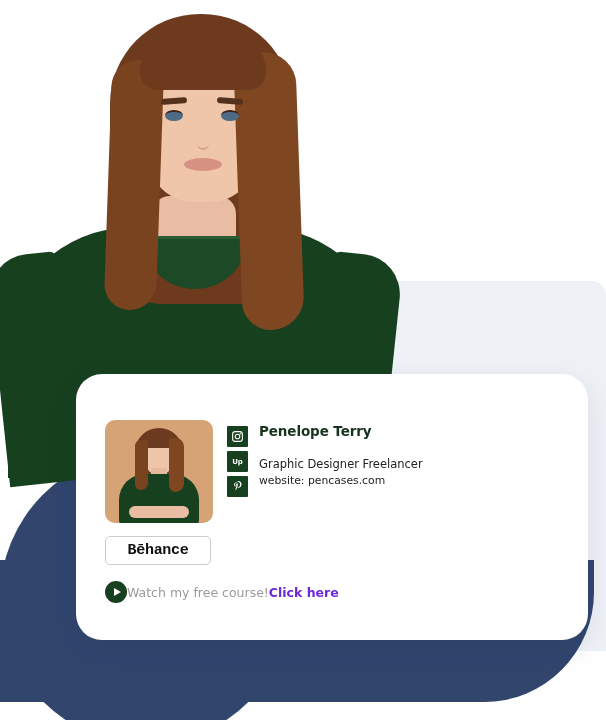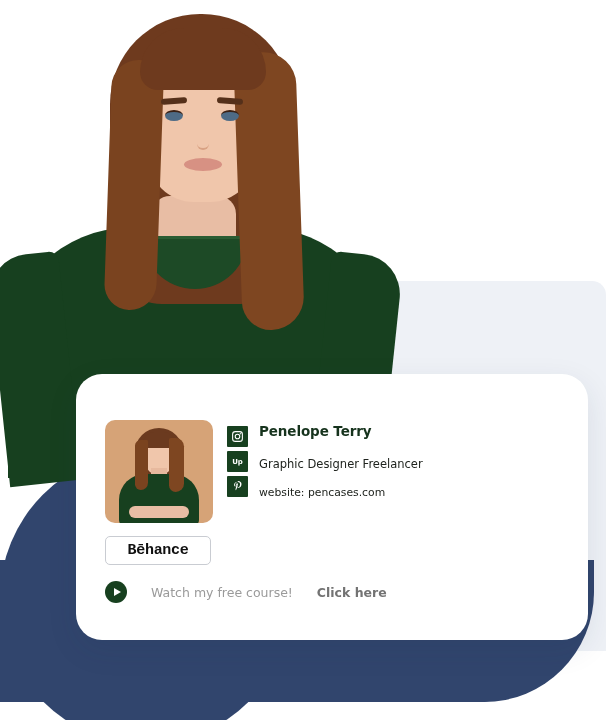--- a/index.html
+++ b/index.html
@@ -369,21 +369,21 @@
     font-weight: bold;
     color: #101010;
     letter-spacing: -0.3px;
     line-height: 1;
   }
 
   .course-row {
     margin-top: 16px;
     display: flex;
     align-items: center;
-    gap: 24px;
+    gap: 0;
   }
   .play-btn {
     width: 22px;
     height: 22px;
     border-radius: 50%;
     background: #17401f;
     display: flex;
     align-items: center;
     justify-content: center;
     flex: 0 0 auto;
@@ -395,21 +395,21 @@
     border-top: 4.5px solid transparent;
     border-bottom: 4.5px solid transparent;
     margin-left: 2px;
   }
   .course-text {
     font-size: 12.5px;
     color: #9a9a9a;
   }
   .course-link {
     font-size: 12.5px;
-    color: #737373;
+    color: #6d28d9;
     font-weight: bold;
     cursor: pointer;
   }
 </style>
 </head>
 <body>
 
 <div class="stage">
 
   <div class="bg-panel"></div>
@@ -465,21 +465,21 @@
           <div class="social-btn" title="Pinterest">
             <svg width="13" height="13" viewBox="0 0 24 24">
               <path fill="#ffffff" d="M12.5 3.2c-4.5 0-6.8 3-6.8 5.6 0 1.5.6 2.9 1.9 3.4.2.1.4 0 .5-.2l.2-.8c.1-.2 0-.3-.1-.5-.4-.5-.7-1.1-.7-2 0-2.6 1.9-4.9 5-4.9 2.7 0 4.2 1.7 4.2 3.9 0 2.9-1.3 5.4-3.2 5.4-1.1 0-1.8-.9-1.6-1.9.3-1.3.9-2.6.9-3.5 0-.8-.4-1.5-1.3-1.5-1.1 0-1.9 1.1-1.9 2.5 0 .9.3 1.5.3 1.5l-1.3 5.4c-.3 1.4-.1 3.1 0 3.3 0 .1.2.1.3 0 .1-.1 1.4-1.7 1.8-3.2l.7-2.7c.4.7 1.4 1.2 2.5 1.2 3.3 0 5.5-3 5.5-7 0-3-2.5-5.5-6.2-5.5z"></path>
             </svg>
           </div>
         </div>
 
         <div class="details">
           <div class="name">Penelope Terry</div>
           <div class="role">Graphic Designer Freelancer</div>
-          <div class="contact" style="margin-top:12px">website: pencases.com</div>
+          <div class="contact" style="margin-top:0">website: pencases.com</div>
         </div>
 
       </div>
 
       <div class="behance-btn">
         <span class="behance-word">Bēhance</span>
       </div>
 
       <div class="course-row">
         <div class="play-btn">

